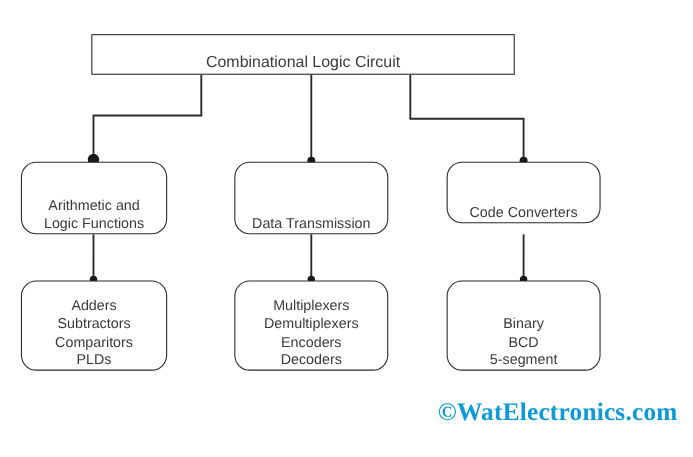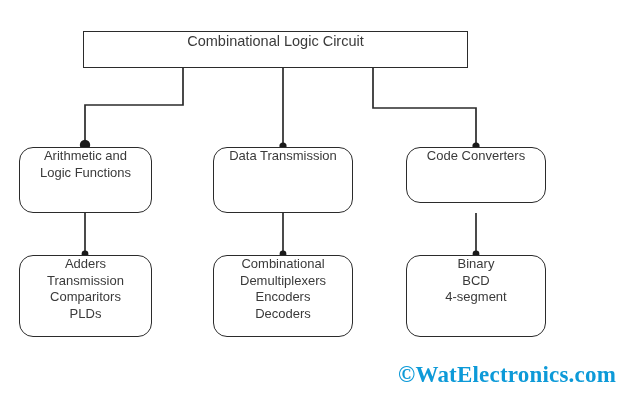--- a/index.html
+++ b/index.html
@@ -22,21 +22,21 @@
     width: 630px;
     height: 415px;
     pointer-events: none;
   }
   .node {
     position: absolute;
     box-sizing: border-box;
     background: #ffffff;
     border: 1.6px solid #2b2b2b;
     display: flex;
-    align-items: flex-start;
+    align-items: flex-end;
     justify-content: center;
     text-align: center;
     color: #3a3a3a;
     z-index: 2;
   }
   .node.root {
     border-radius: 0;
     border-width: 1.6px;
     color: #3a3a3a;
   }
@@ -156,33 +156,33 @@
   <div class="node rounded" id="node-datatrans">
     <span class="node-label">Data Transmission</span>
   </div>
 
   <div class="node rounded" id="node-codeconv">
     <span class="node-label">Code Converters</span>
   </div>
 
   <div class="node rounded" id="node-arith-items">
     <span class="node-label">Adders
-Transmission
+Subtractors
 Comparitors
 PLDs</span>
   </div>
 
   <div class="node rounded" id="node-datatrans-items">
-    <span class="node-label">Combinational
+    <span class="node-label">Multiplexers
 Demultiplexers
 Encoders
 Decoders</span>
   </div>
 
   <div class="node rounded" id="node-codeconv-items">
     <span class="node-label">Binary
 BCD
-4-segment</span>
+5-segment</span>
   </div>
 
   <div id="watermark">©WatElectronics.com</div>
 
 </div>
 
 </body></html>

